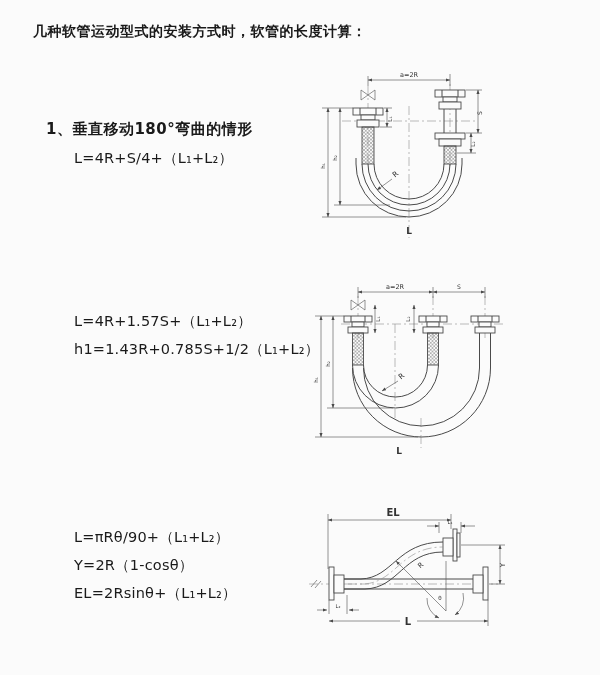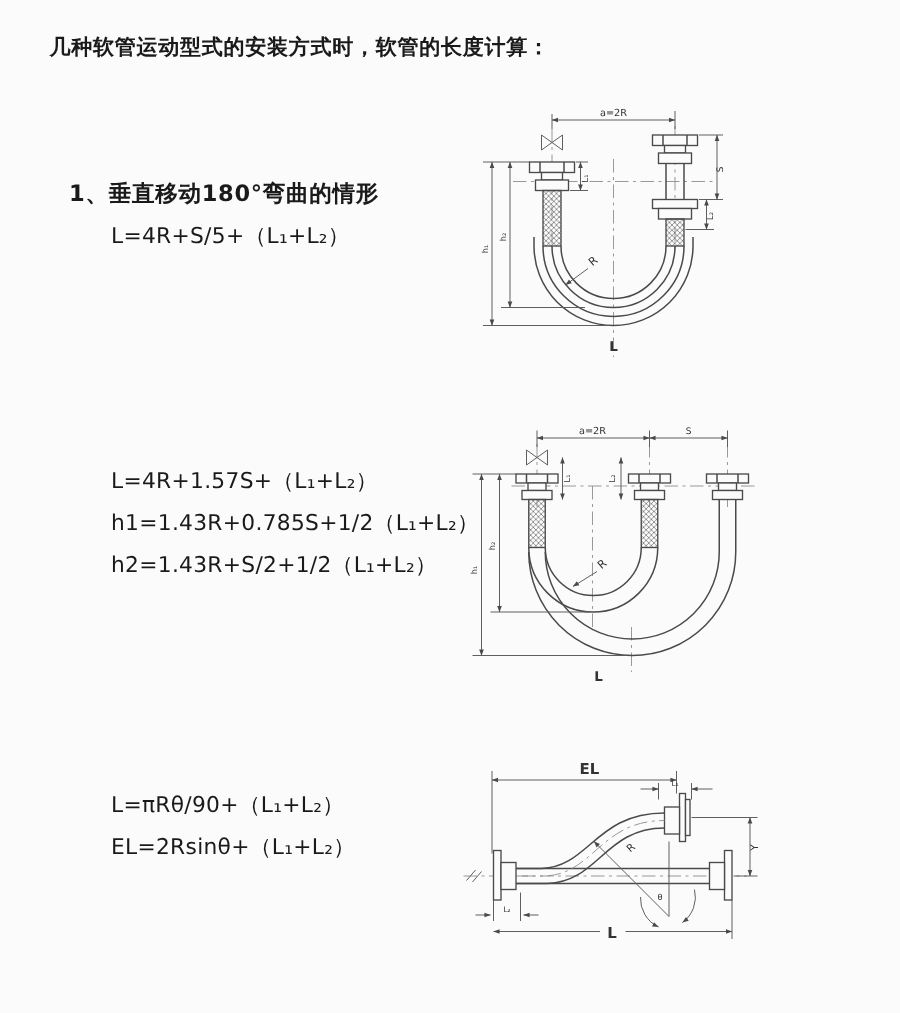--- a/index.html
+++ b/index.html
@@ -23,35 +23,35 @@
   .hose{stroke:#4a4a4a;stroke-width:.9;}
 </style>
 </head>
 <body>
 
 <div class="title">几种软管运动型式的安装方式时，软管的长度计算：</div>
 
 <div class="section" style="top:120px;">
   <div class="heading">1、垂直移动180°弯曲的情形</div>
   <div class="formulas">
-    <div class="formula">L=4R+S/5+（L₁+L₂）</div>
+    <div class="formula">L=4R+S/4+（L₁+L₂）</div>
   </div>
 </div>
 
 <div class="section" style="top:302px;">
   <div class="formulas">
     <div class="formula">L=4R+1.57S+（L₁+L₂）</div>
     <div class="formula">h1=1.43R+0.785S+1/2（L₁+L₂）</div>
-    <div class="formula">h2=1.43R+S/2+1/2（L₁+L₂）</div>
   </div>
 </div>
 
 <div class="section" style="top:518px;">
   <div class="formulas">
     <div class="formula">L=πRθ/90+（L₁+L₂）</div>
+    <div class="formula">Y=2R（1-cosθ）</div>
     <div class="formula">EL=2Rsinθ+（L₁+L₂）</div>
   </div>
 </div>
 
 <svg class="diagram" style="left:308px;top:66px;" width="290" height="200" viewBox="0 0 290 200">
   <defs>
     <marker id="d1a" markerWidth="8" markerHeight="6" refX="6.6" refY="3" orient="auto-start-reverse">
       <path d="M0.4,0.6 L6.8,3 L0.4,5.4 z" fill="#4a4a4a"></path>
     </marker>
     <pattern id="d1h" patternUnits="userSpaceOnUse" width="3.5" height="3.5">

